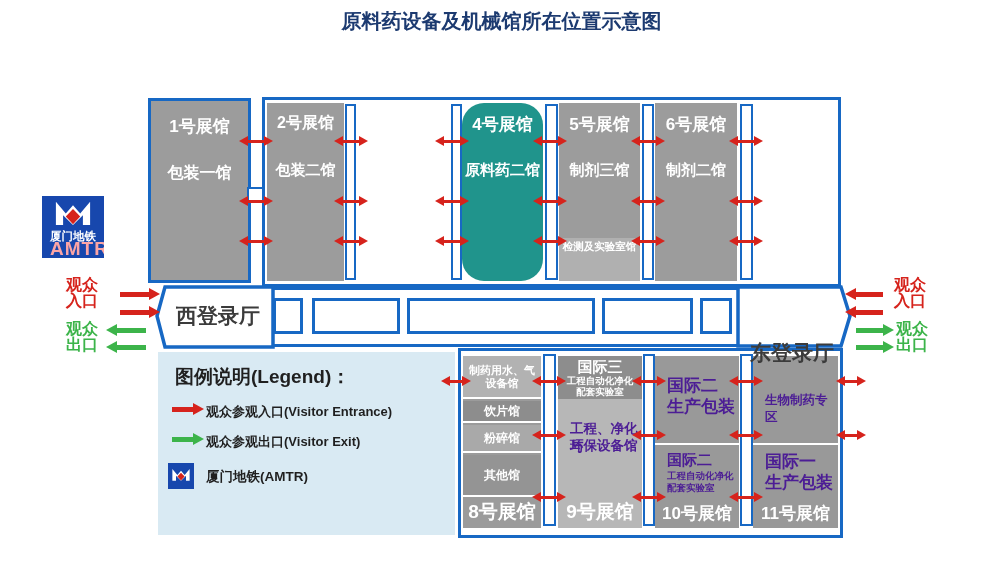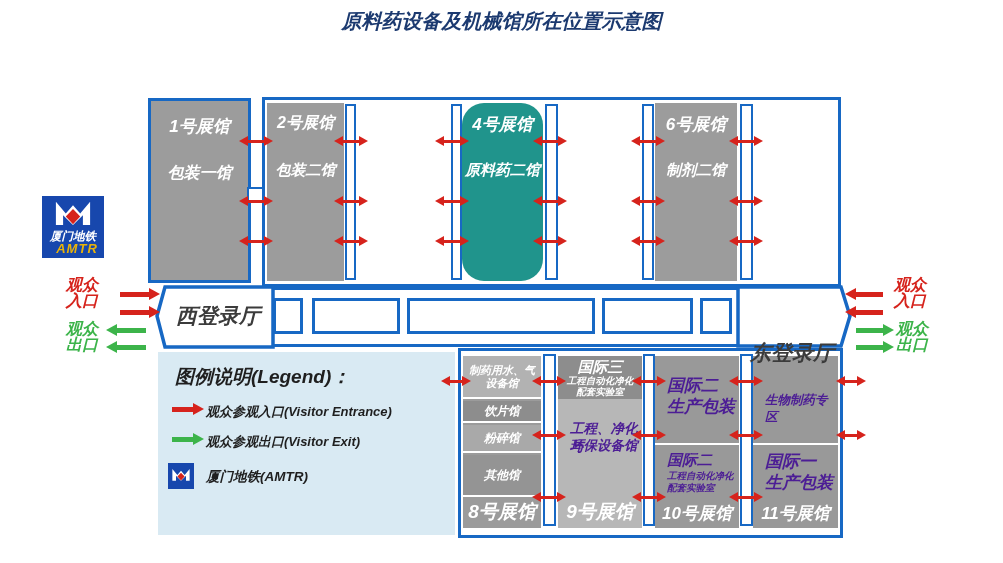--- a/index.html
+++ b/index.html
@@ -8,21 +8,21 @@
     --orange:#e8571d;
     --red:#d6231c;
     --green:#3cb44a;
     --gray:#9c9c9c;
     --navy:#1c3a70;
     --legendbg:#d9eaf3;
     --metroblue:#1747ad;
   }
   *{margin:0;padding:0;box-sizing:border-box;}
   body{background:#fff;font-family:"Liberation Sans","DejaVu Sans",sans-serif;}
-  #stage{position:relative;width:1003px;height:563px;background:#fff;overflow:hidden;font-style:italic;}
+  #stage{position:relative;width:1003px;height:563px;background:#fff;overflow:hidden;}
 
   .abs{position:absolute;}
 
   .page-title{position:absolute;top:8px;left:0;width:100%;text-align:center;
     font-size:20px;font-weight:bold;color:var(--navy);}
 
   
   .hall{position:absolute;background:var(--gray);}
   .hall-bordered{border:3px solid var(--blue);}
   .hall .hname{position:absolute;left:0;right:0;text-align:center;color:#fff;
@@ -63,21 +63,21 @@
   .bandbox{position:absolute;top:298px;height:36px;background:#fff;border:3px solid var(--blue);}
 
   .reghall-text{position:absolute;text-align:center;font-size:21px;font-weight:bold;color:#3b3b3b;z-index:4;}
 
   .legend-panel{position:absolute;background:var(--legendbg);}
   .legend-title{position:absolute;font-size:19px;font-weight:bold;color:#1f1f1f;}
   .legend-item{position:absolute;font-size:13px;font-weight:bold;color:#1f1f1f;}
 
   .metro{position:absolute;background:var(--metroblue);text-align:center;overflow:hidden;z-index:3;}
   .metro .m-cn{color:#fff;font-size:11.5px;font-weight:bold;line-height:12px;}
-  .metro .m-en{color:#eab308;font-size:13px;font-weight:bold;line-height:14px;letter-spacing:1px;margin-left:8px;}
+  .metro .m-en{color:#fca5a5;font-size:19px;font-weight:bold;line-height:14px;letter-spacing:1px;margin-left:8px;}
 
   .col{position:absolute;color:#fff;}
   .room{position:absolute;left:0;right:0;display:flex;align-items:center;justify-content:center;
     text-align:center;color:#fff;font-weight:bold;border-bottom:2px solid #fff;}
   .biglabel{position:absolute;left:0;right:0;bottom:3px;text-align:center;
     font-size:19px;font-weight:bold;color:#fff;}
   .cline{position:absolute;left:12px;right:0;text-align:left;color:#4c1d95;font-weight:bold;}
   .divider{position:absolute;left:0;right:0;height:2px;background:#fff;}
 </style>
 </head>
@@ -145,20 +145,26 @@
     <div class="hname" style="top:10px;font-size:16px;">2号展馆</div>
     <div class="hsub" style="top:58px;">包装二馆</div>
   </div>
 
 
   <div class="hall" style="left:462px;top:103px;width:81px;height:178px;background:var(--teal);border-radius:22px;">
     <div class="hname" style="top:10px;">4号展馆</div>
     <div class="hsub" style="top:58px;">原料药二馆</div>
   </div>
 
+  <div class="hall" style="left:559px;top:103px;width:81px;height:178px;">
+    <div class="hname" style="top:10px;">5号展馆</div>
+    <div class="hsub" style="top:58px;">制剂三馆</div>
+    <div style="position:absolute;left:0;right:0;top:135px;bottom:0;background:#b0b0b0;"></div>
+    <div class="hnote" style="top:137px;">检测及实验室馆</div>
+  </div>
 
   <div class="hall" style="left:655px;top:103px;width:82px;height:178px;">
     <div class="hname" style="top:10px;">6号展馆</div>
     <div class="hsub" style="top:58px;">制剂二馆</div>
   </div>
 
 
   <div class="vcorr" style="left:345px;top:104px;width:11px;height:176px;"></div>
   <div class="vcorr" style="left:451px;top:104px;width:11px;height:176px;"></div>
   <div class="vcorr" style="left:545px;top:104px;width:13px;height:176px;"></div>

